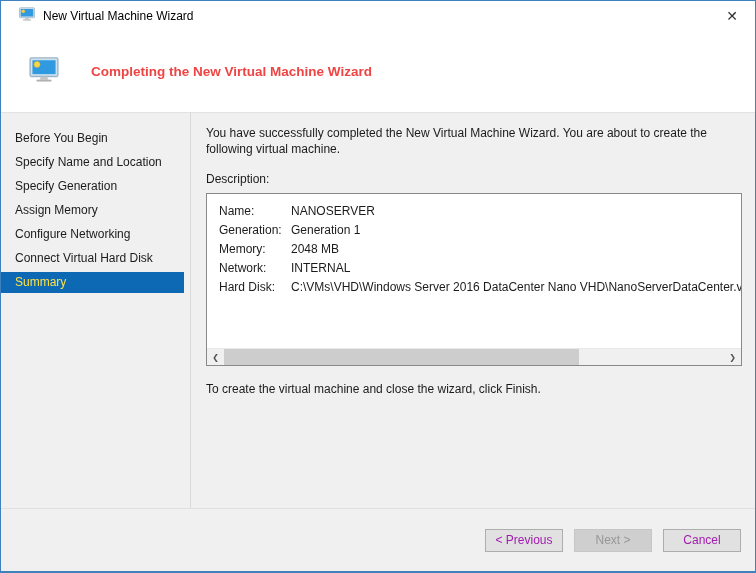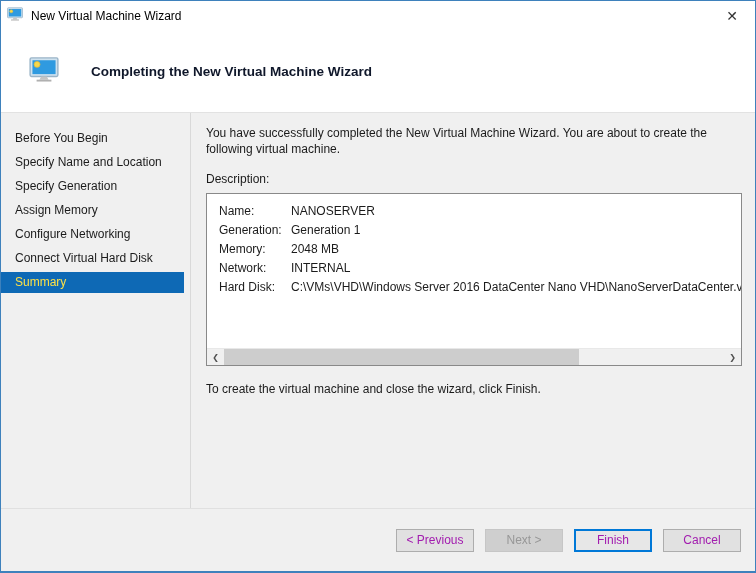--- a/index.html
+++ b/index.html
@@ -10,37 +10,37 @@
     width:756px; height:573px;
     border:1px solid #3e81bc; border-bottom-width:2px;
     background:#f0f0f0;
     display:flex; flex-direction:column;
     position:relative; overflow:hidden;
   }
 
   
   .titlebar {
     height:30px; background:#ffffff; flex:0 0 auto;
-    display:flex; align-items:center; padding-left:6px;
+    display:flex; align-items:center; padding-left:18px;
   }
   .titlebar-title { font-size:12px; margin-left:8px; color:#000; }
   .close-btn {
     margin-left:auto; width:46px; height:30px;
     display:flex; align-items:center; justify-content:center;
     font-size:14px; color:#333; cursor:default;
   }
 
   
   .header {
     height:82px; background:#ffffff; flex:0 0 auto;
     border-bottom:1px solid #e2e2e2;
     display:flex; align-items:center;
   }
   .header-icon-wrap { margin-left:28px; flex:0 0 auto; }
-  .header-title { margin-left:32px; font-size:13.5px; font-weight:bold; color:#0f172a; }
+  .header-title { margin-left:32px; font-size:13.5px; font-weight:bold; color:#ef4444; }
 
   
   .content { flex:1 1 auto; display:flex; background:#f0f0f0; overflow:hidden; }
 
   .sidebar {
     width:190px; flex:0 0 auto;
     border-right:1px solid #d9d9d9;
     padding-top:15px;
   }
   .side-item {
@@ -181,17 +181,16 @@
         </div>
       </div>
 
       <div class="finish-note">To create the virtual machine and close the wizard, click Finish.</div>
     </div>
   </div>
 
   <div class="button-bar">
     <button class="btn">&lt; Previous</button>
     <button class="btn" disabled="">Next &gt;</button>
-    <button class="btn primary">Finish</button>
     <button class="btn">Cancel</button>
   </div>
 
 </div>
 
 </body></html>

